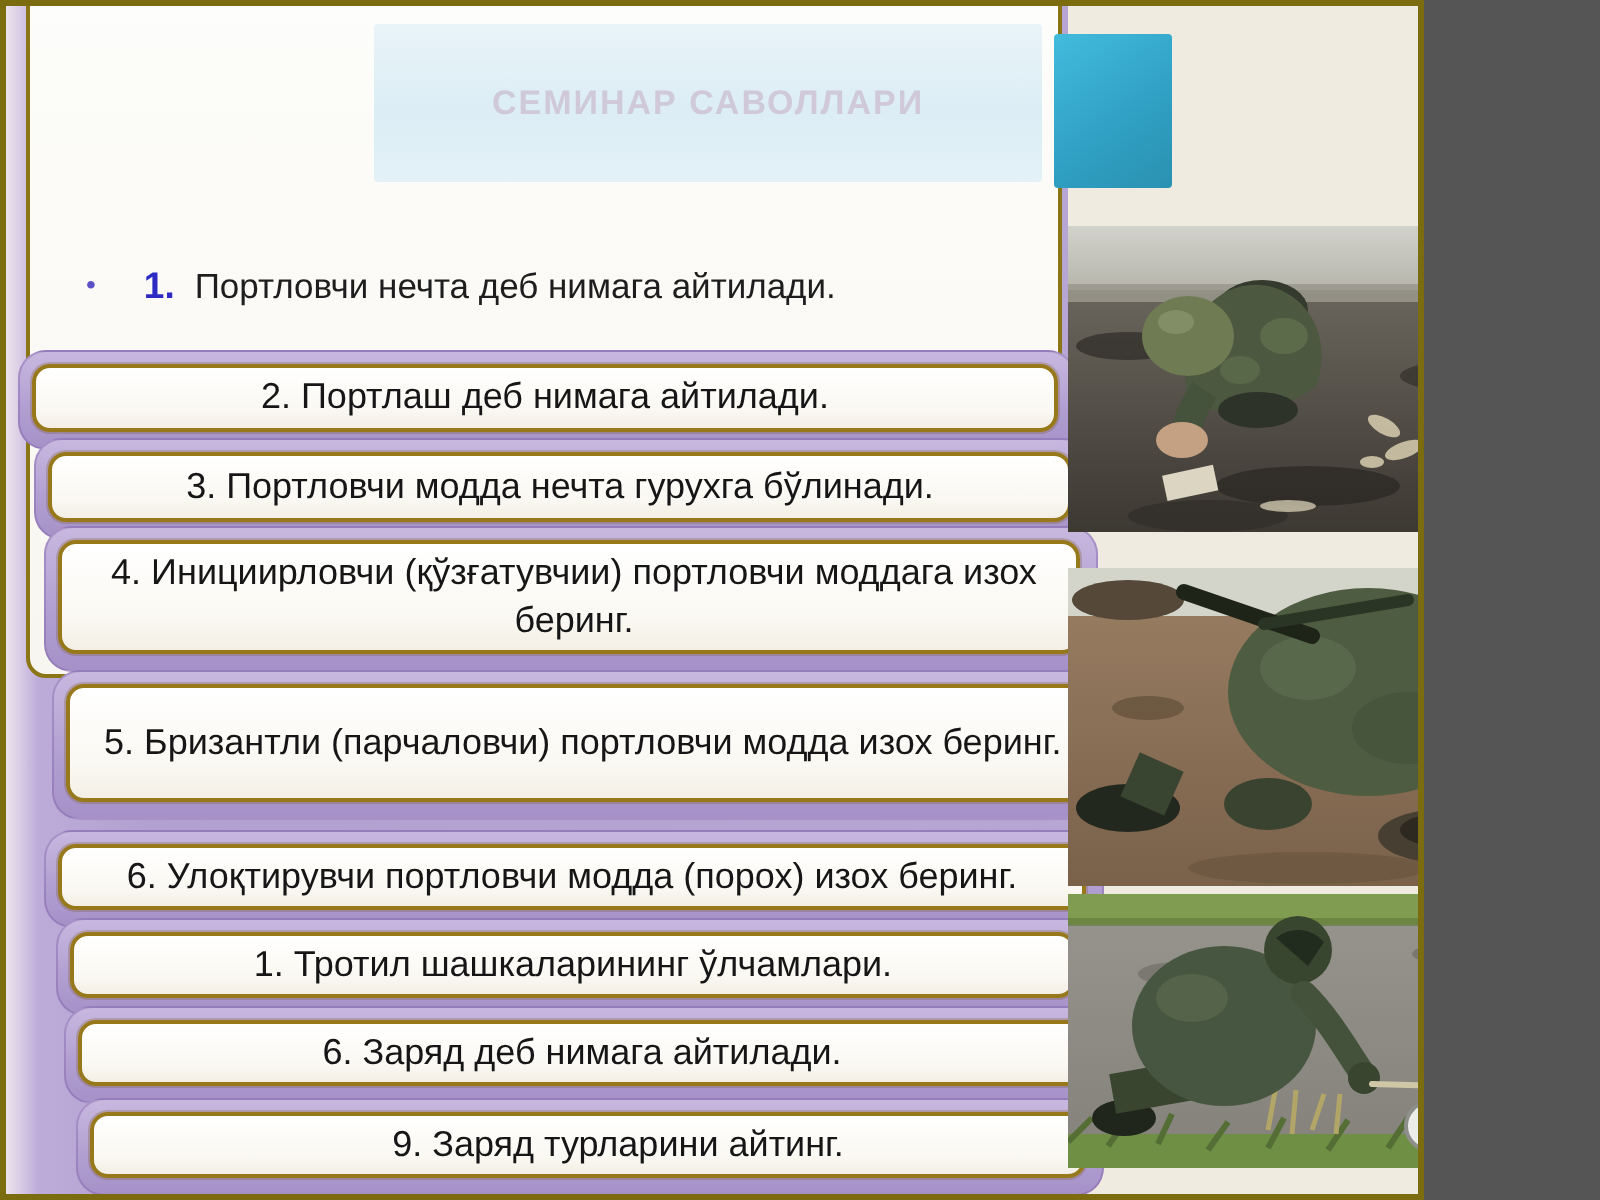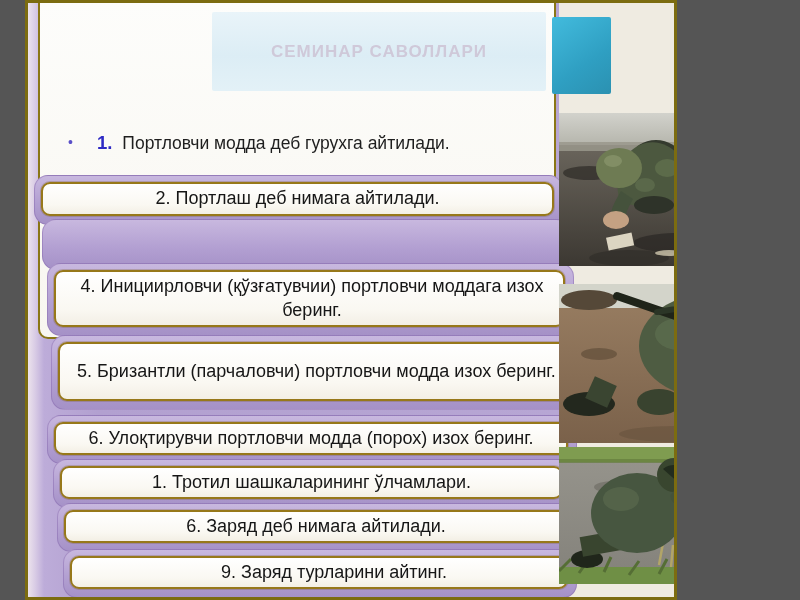--- a/index.html
+++ b/index.html
@@ -1,20 +1,19 @@
 <!DOCTYPE html>
 <html><head>
 <meta charset="utf-8">
 <style>
   html,body{margin:0;padding:0;background:#555;}
   .slide{
-    position:relative;width:652px;height:600px;box-sizing:border-box;
+    position:relative;width:712px;height:600px;box-sizing:border-box;
     border:3px solid #7c6c10;background:#efebe1;overflow:hidden;
     font-family:"Liberation Sans","DejaVu Sans",sans-serif;
-    margin-left:25px;
   }
   
   .bg-left{
     position:absolute;left:0;top:0;width:531px;height:594px;
     background:linear-gradient(90deg,#ece3ec 0px,#d9cce5 7px,#bdacd9 16px,#b2a0d0 70px,#b7a6d4 100%);
   }
   
   .panel{
     position:absolute;left:10px;top:-6px;width:514px;height:338px;
     background:linear-gradient(180deg,#fdfdfb,#f8f6f0);
@@ -84,27 +83,28 @@
 
   <div class="title-box">
     <span class="title-text">СЕМИНАР САВОЛЛАРИ</span>
   </div>
 
   <div class="teal-square"></div>
 
   <div class="bullet-row">
     <span class="bullet-marker">•</span>
     <span class="bullet-number">1.</span>
-    <span class="bullet-text">Портловчи модда деб гурухга айтилади.</span>
+    <span class="bullet-text">Портловчи нечта деб нимага айтилади.</span>
   </div>
 
   <div class="qwrap w2"></div>
   <div class="qbox b2">2. Портлаш деб нимага айтилади.</div>
 
   <div class="qwrap w3"></div>
+  <div class="qbox b3">3. Портловчи модда нечта гурухга бўлинади.</div>
 
   <div class="qwrap w4"></div>
   <div class="qbox b4 left">4. Инициирловчи (қўзғатувчии) портловчи моддага изох беринг.</div>
 
   <div class="qwrap w5"></div>
   <div class="qbox b5 left">5. Бризантли (парчаловчи) портловчи модда изох беринг.</div>
 
   <div class="qwrap w6"></div>
   <div class="qbox b6">6. Улоқтирувчи портловчи модда (порох) изох беринг.</div>
 

